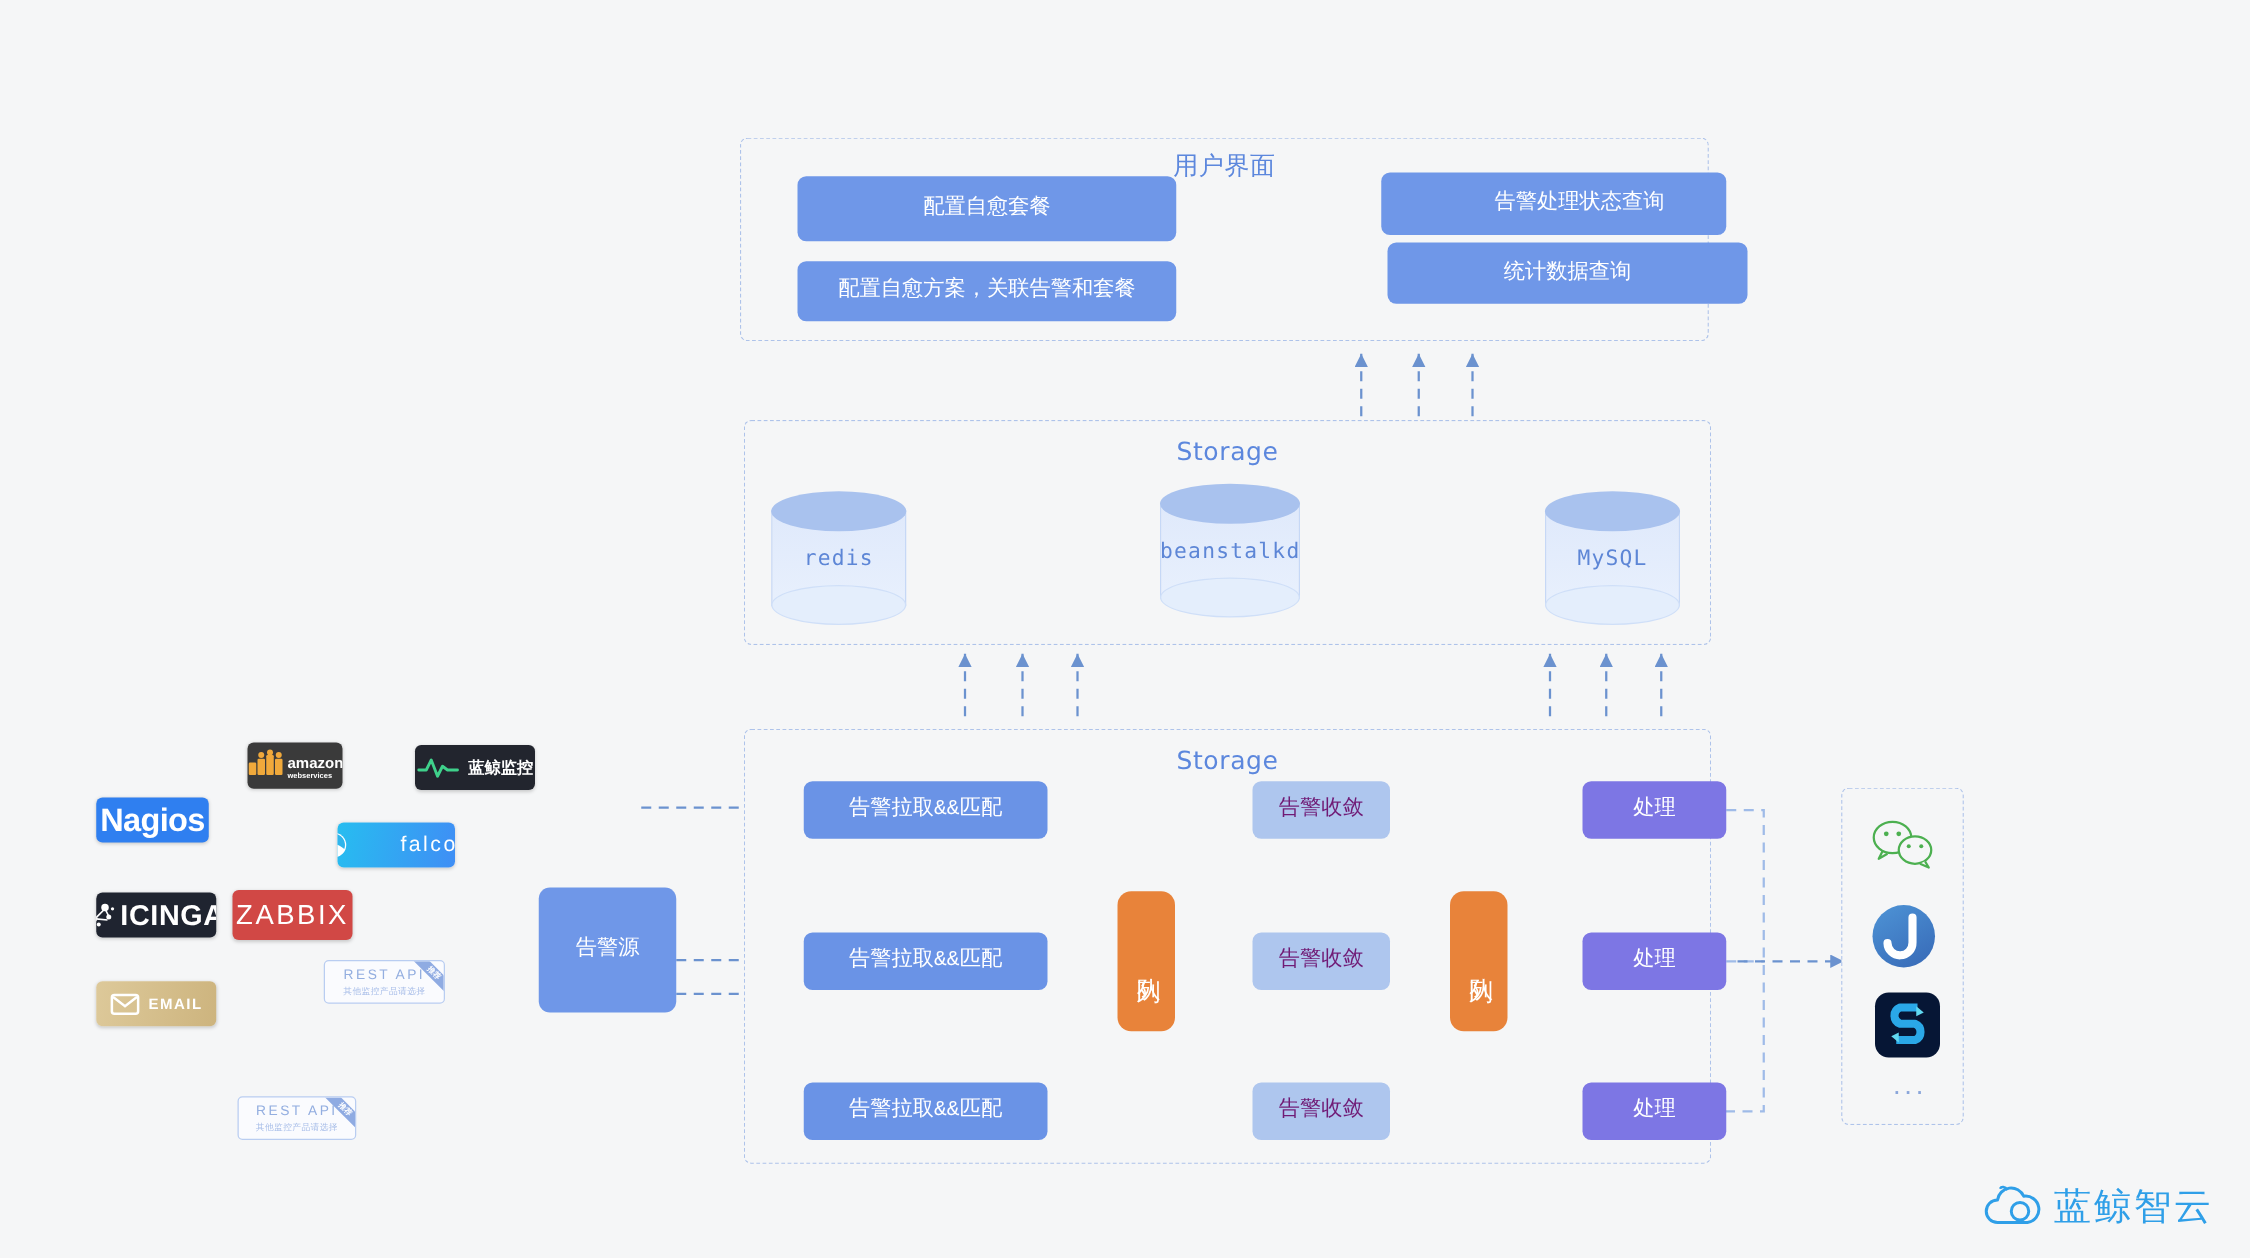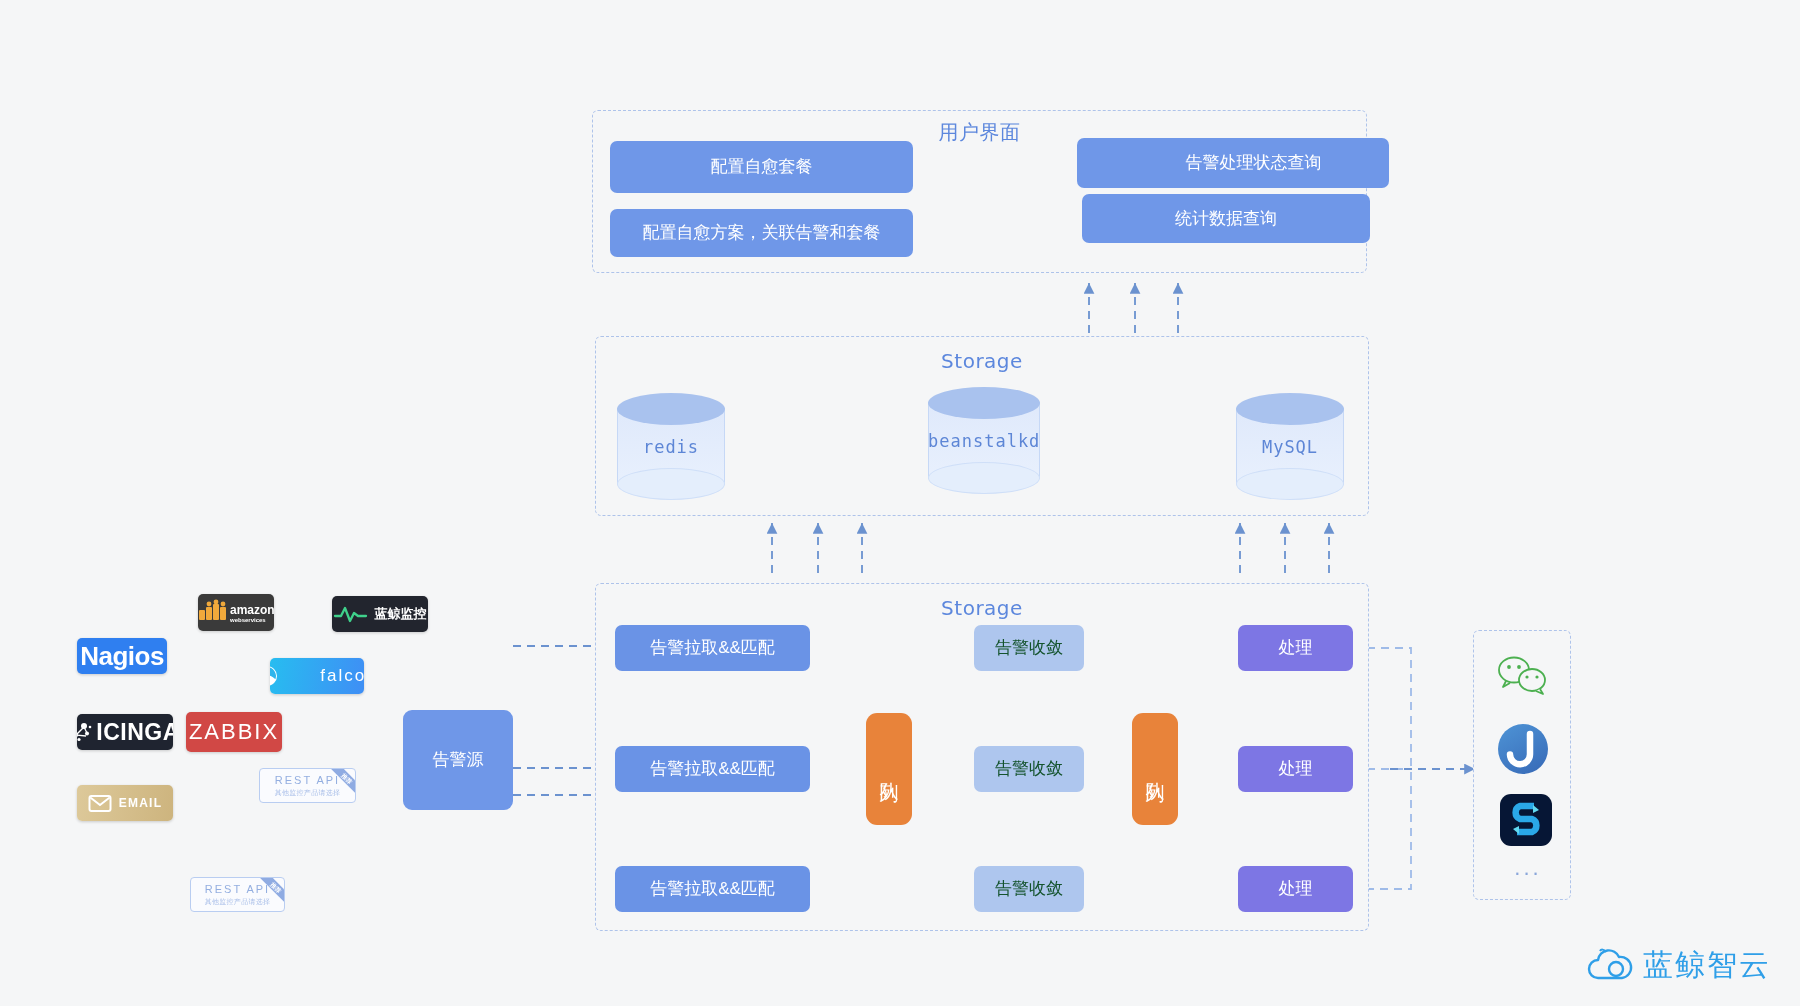--- a/index.html
+++ b/index.html
@@ -21,27 +21,27 @@
   .group-title{
     position:absolute;left:0;right:0;text-align:center;
     color:#5c87dd;font-size:20px;letter-spacing:.5px;
     font-family:"DejaVu Sans",sans-serif;
   }
 
   
   .node{
     display:flex;align-items:center;justify-content:center;
     border-radius:7px;color:#fff;font-size:17px;
-    font-family:Liberation Sans, sans-serif;
-    text-align:right;line-height:1.25;
+    font-family:Liberation Mono, monospace;
+    text-align:right;line-height:1.25;margin-left:28px;
   }
   .node-blue{background:#6f97e8;}
   .node-blue2{background:#6f97e8;}
   .node-pull{background:#6a93e6;}
-  .node-conv{background:#aec6ee;color:#14532d;}
+  .node-conv{background:#aec6ee;color:#701a75;}
   .node-proc{background:#7d76e4;}
   .node-queue{
     background:#e8833a;border-radius:11px;
     writing-mode:vertical-rl;text-orientation:upright;
     letter-spacing:2px;font-size:19px;
   }
 
   
   .cyl{position:absolute;}
   .cyl .body{
@@ -162,21 +162,21 @@
 
     <path class="dashlight" d="M1353,648 L1411,648 L1411,889 L1353,889"></path>
     <path class="dashlight" d="M1353,769 L1411,769"></path>
     <path class="dashline" marker-end="url(#ah)" d="M1390,769 L1475,769"></path>
   </svg>
 
   <div class="abs group" style="left:592;top:110px;left:592px;width:775px;height:163px;">
     <div class="group-title" style="top:8px;">用户界面</div>
   </div>
   <div class="abs node node-blue" style="left:610px;top:141px;width:303px;height:52px;">配置自愈套餐</div>
-  <div class="abs node node-blue" style="left:1077px;top:138px;width:312px;height:50px;padding-left:41px;">告警处理状态查询</div>
+  <div class="abs node node-blue" style="left:1077px;top:138px;width:276px;height:50px;padding-left:41px;">告警处理状态查询</div>
   <div class="abs node node-blue" style="left:610px;top:209px;width:303px;height:48px;">配置自愈方案，关联告警和套餐</div>
   <div class="abs node node-blue" style="left:1082px;top:194px;width:288px;height:49px;">统计数据查询</div>
 
   <div class="abs group" style="left:595px;top:336px;width:774px;height:180px;">
     <div class="group-title" style="top:12px;">Storage</div>
   </div>
 
   <div class="abs cyl" style="left:617px;top:393px;width:108px;height:107px;">
     <div class="body"></div>
     <div class="top"></div>

